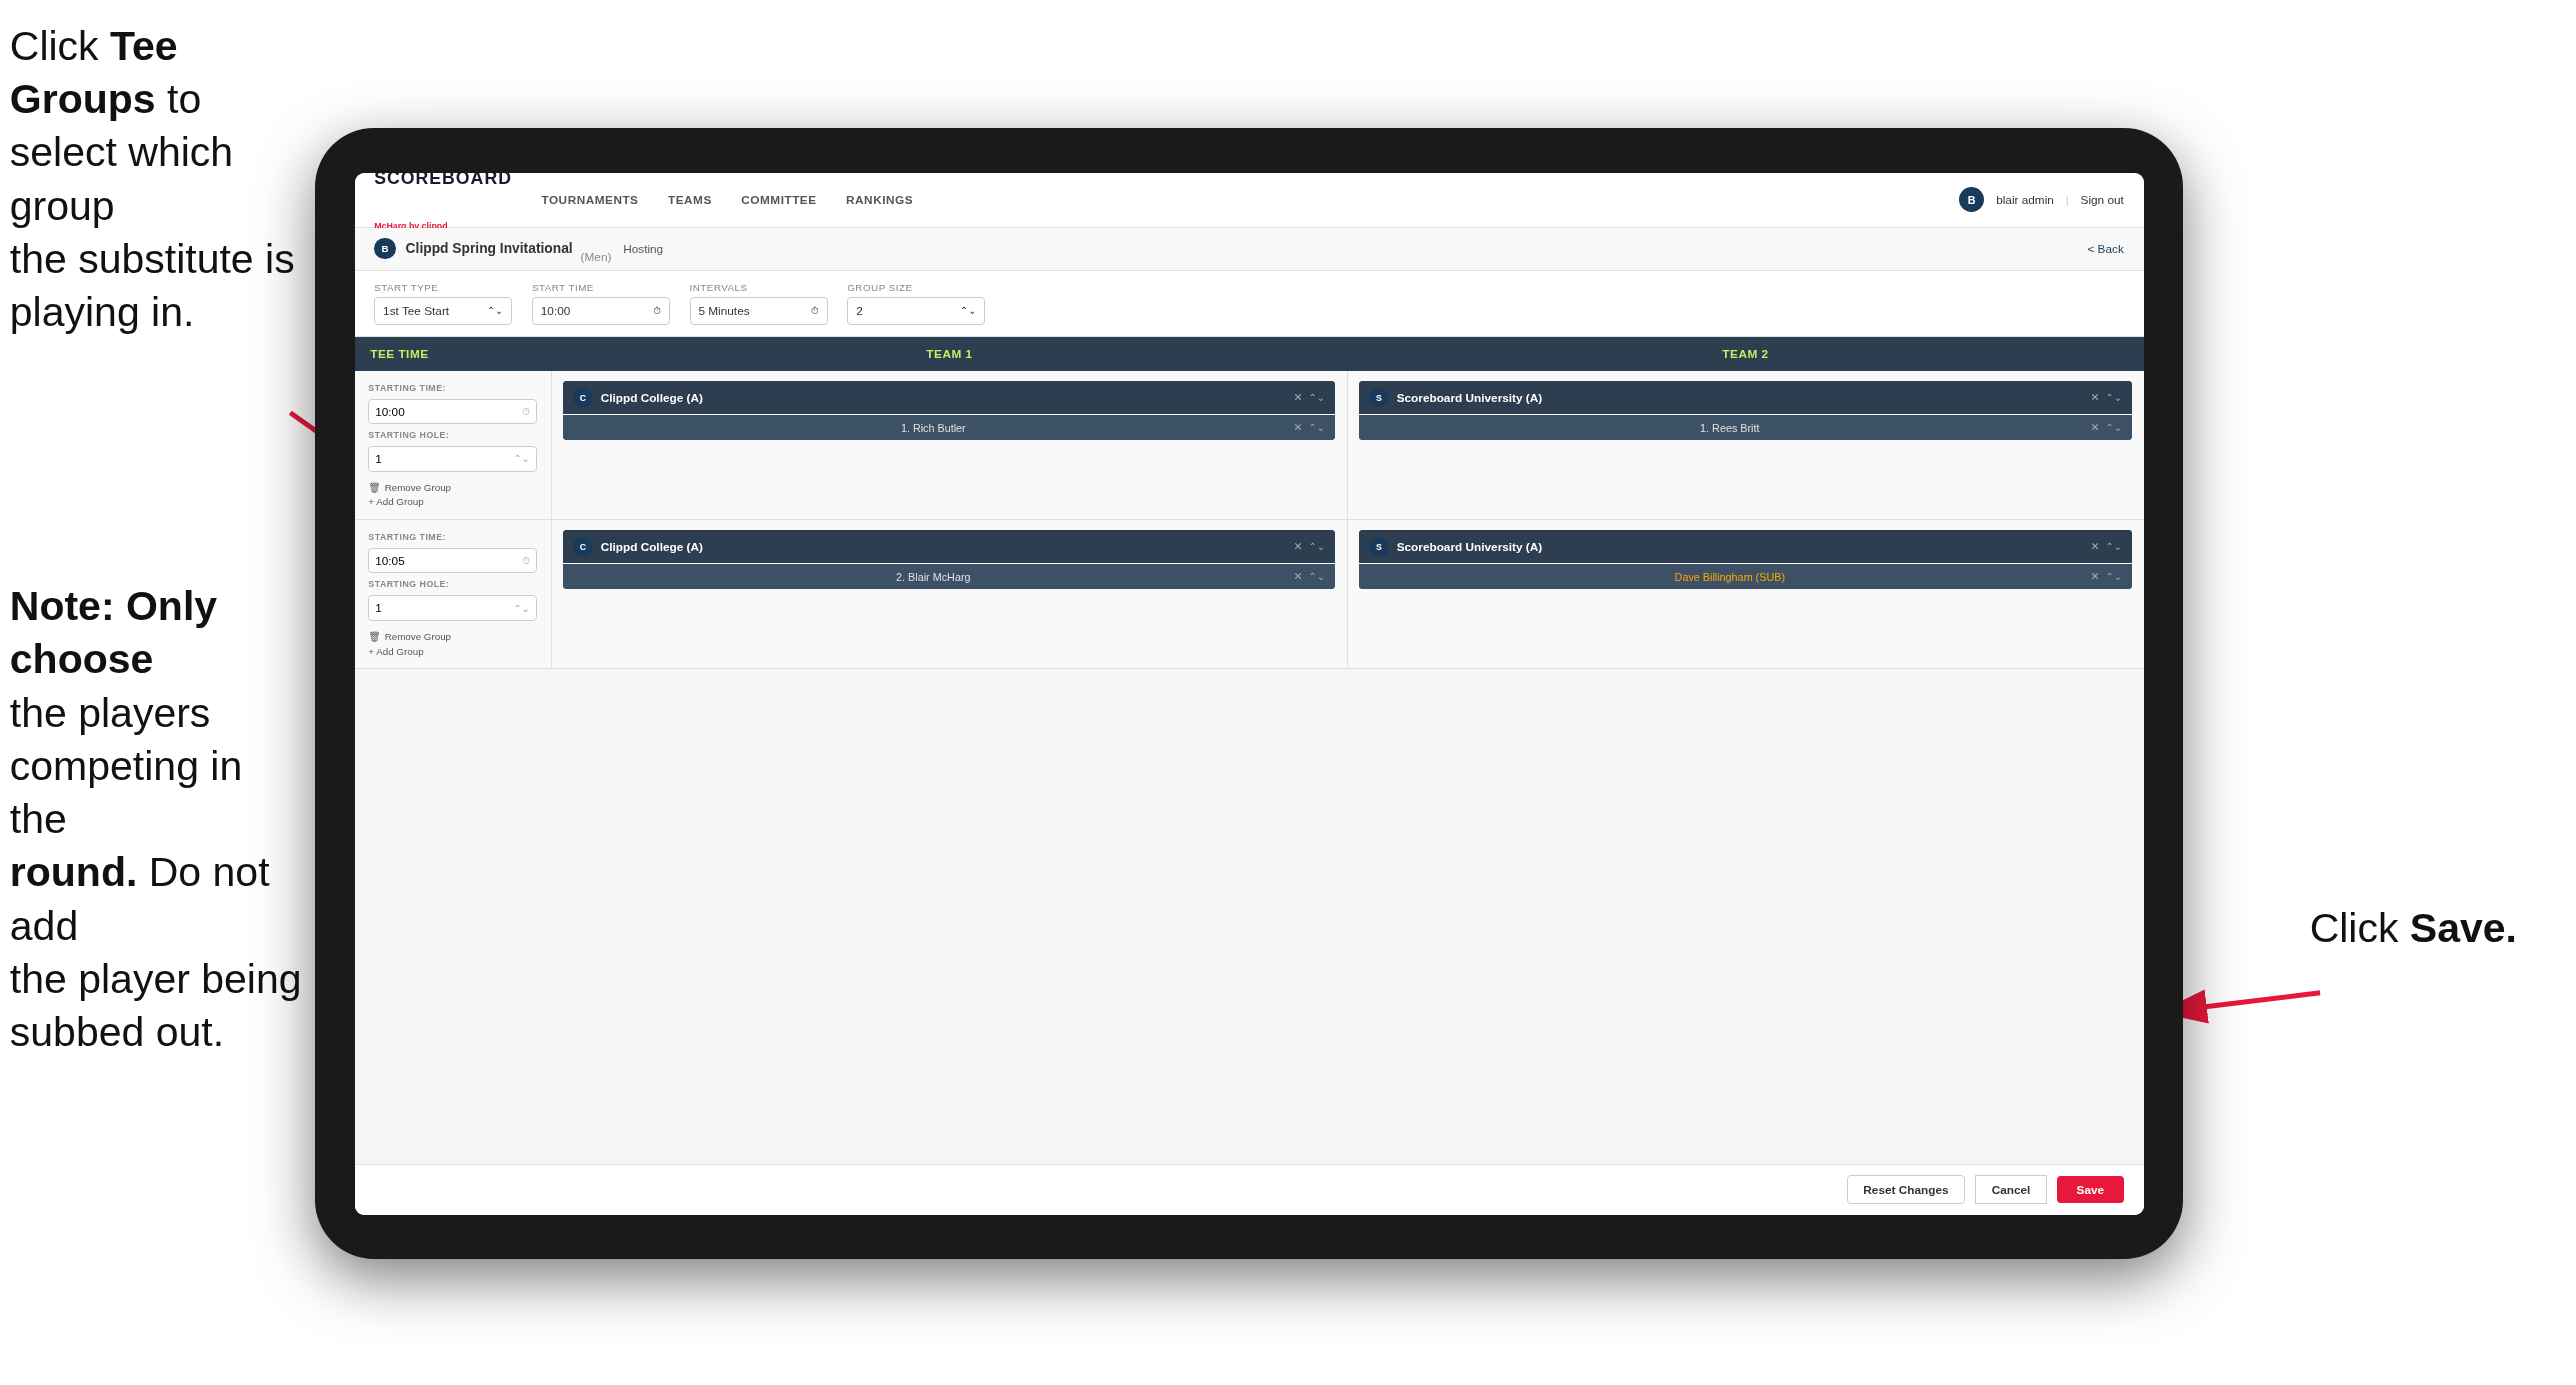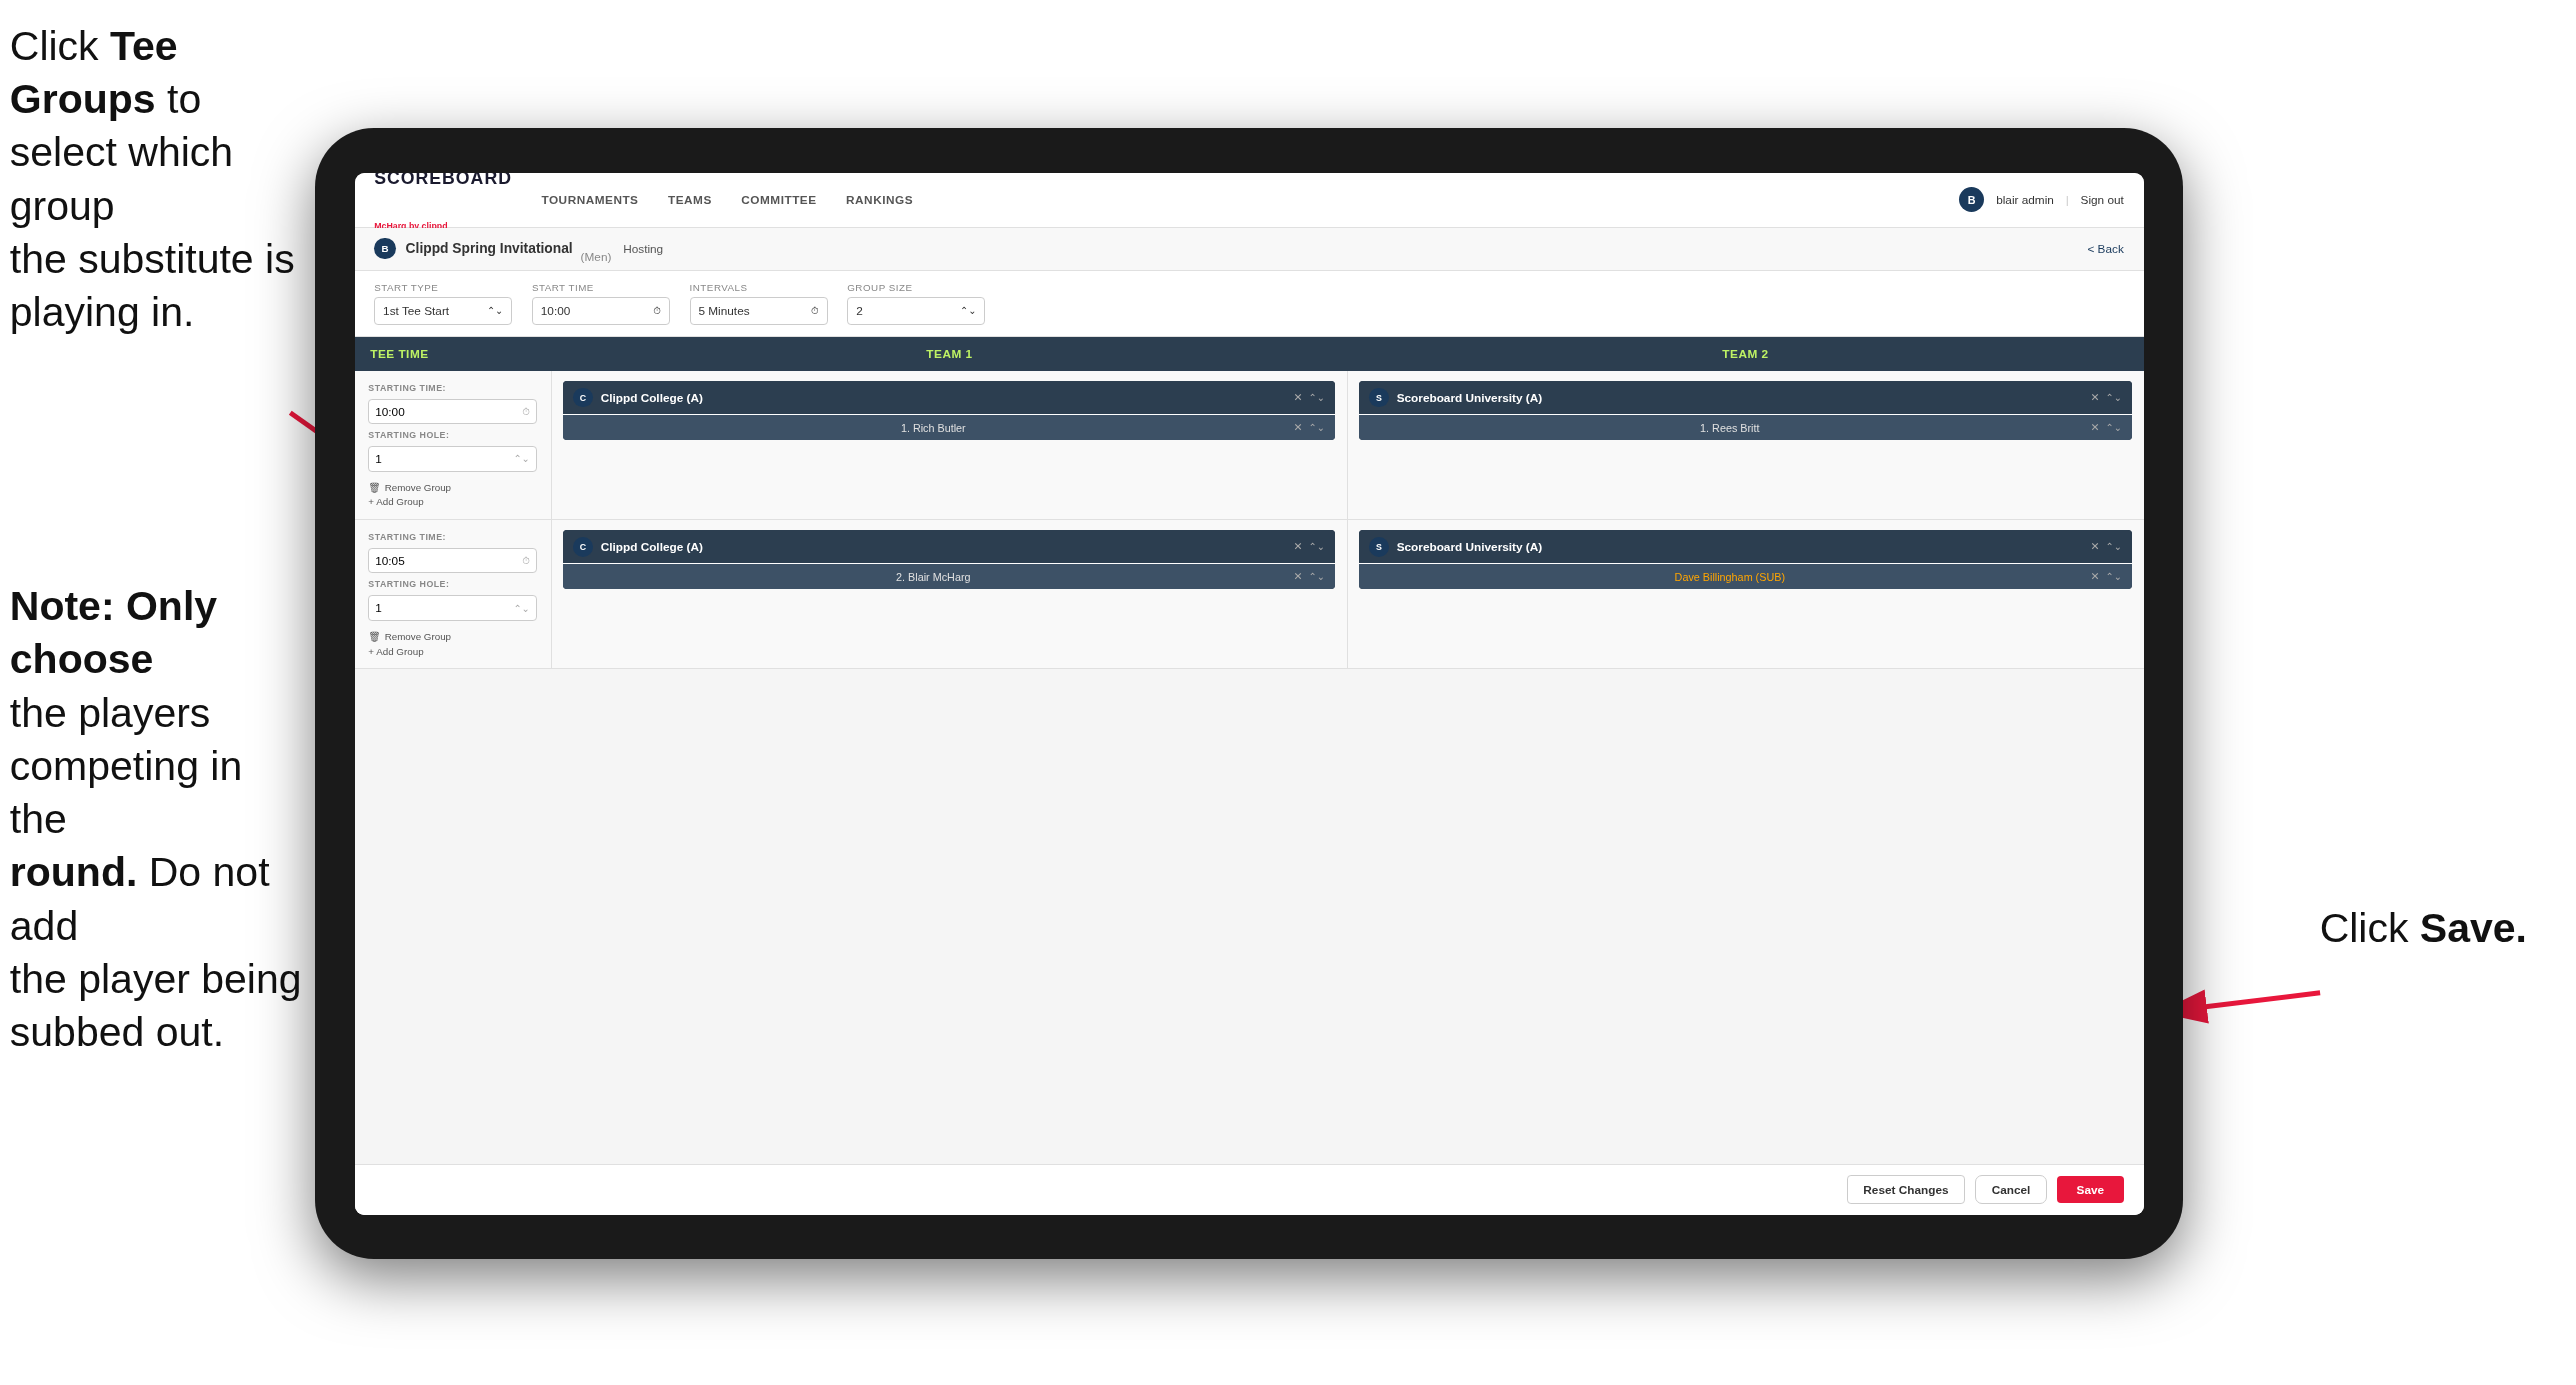--- a/index.html
+++ b/index.html
@@ -34,21 +34,21 @@
       line-height: 1.3;
       color: #111;
       max-width: 295px;
     }
     .note-text strong { font-weight: 800; }
 
     
     .click-save-text {
       position: absolute;
       top: 905px;
-      right: 49px;
+      right: 59px;
       font-size: 41px;
       color: #111;
     }
     .click-save-text strong { font-weight: 800; }
 
     
     .tablet-shell {
       position: absolute;
       top: 128px;
       left: 315px;
@@ -396,21 +396,21 @@
       border-radius: 3.9px;
       padding: 6.9px 15.7px;
       font-size: 11.8px;
       font-weight: 600;
       color: #333;
       cursor: pointer;
     }
     .btn-cancel {
       background: #fff;
       border: 1px solid #ccc;
-      border-radius: 7px;
+      border-radius: 0;
       padding: 6.9px 15.7px;
       font-size: 11.8px;
       font-weight: 600;
       color: #333;
       cursor: pointer;
     }
     .btn-save {
       background: #e8173c;
       border: none;
       border-radius: 3.9px;

